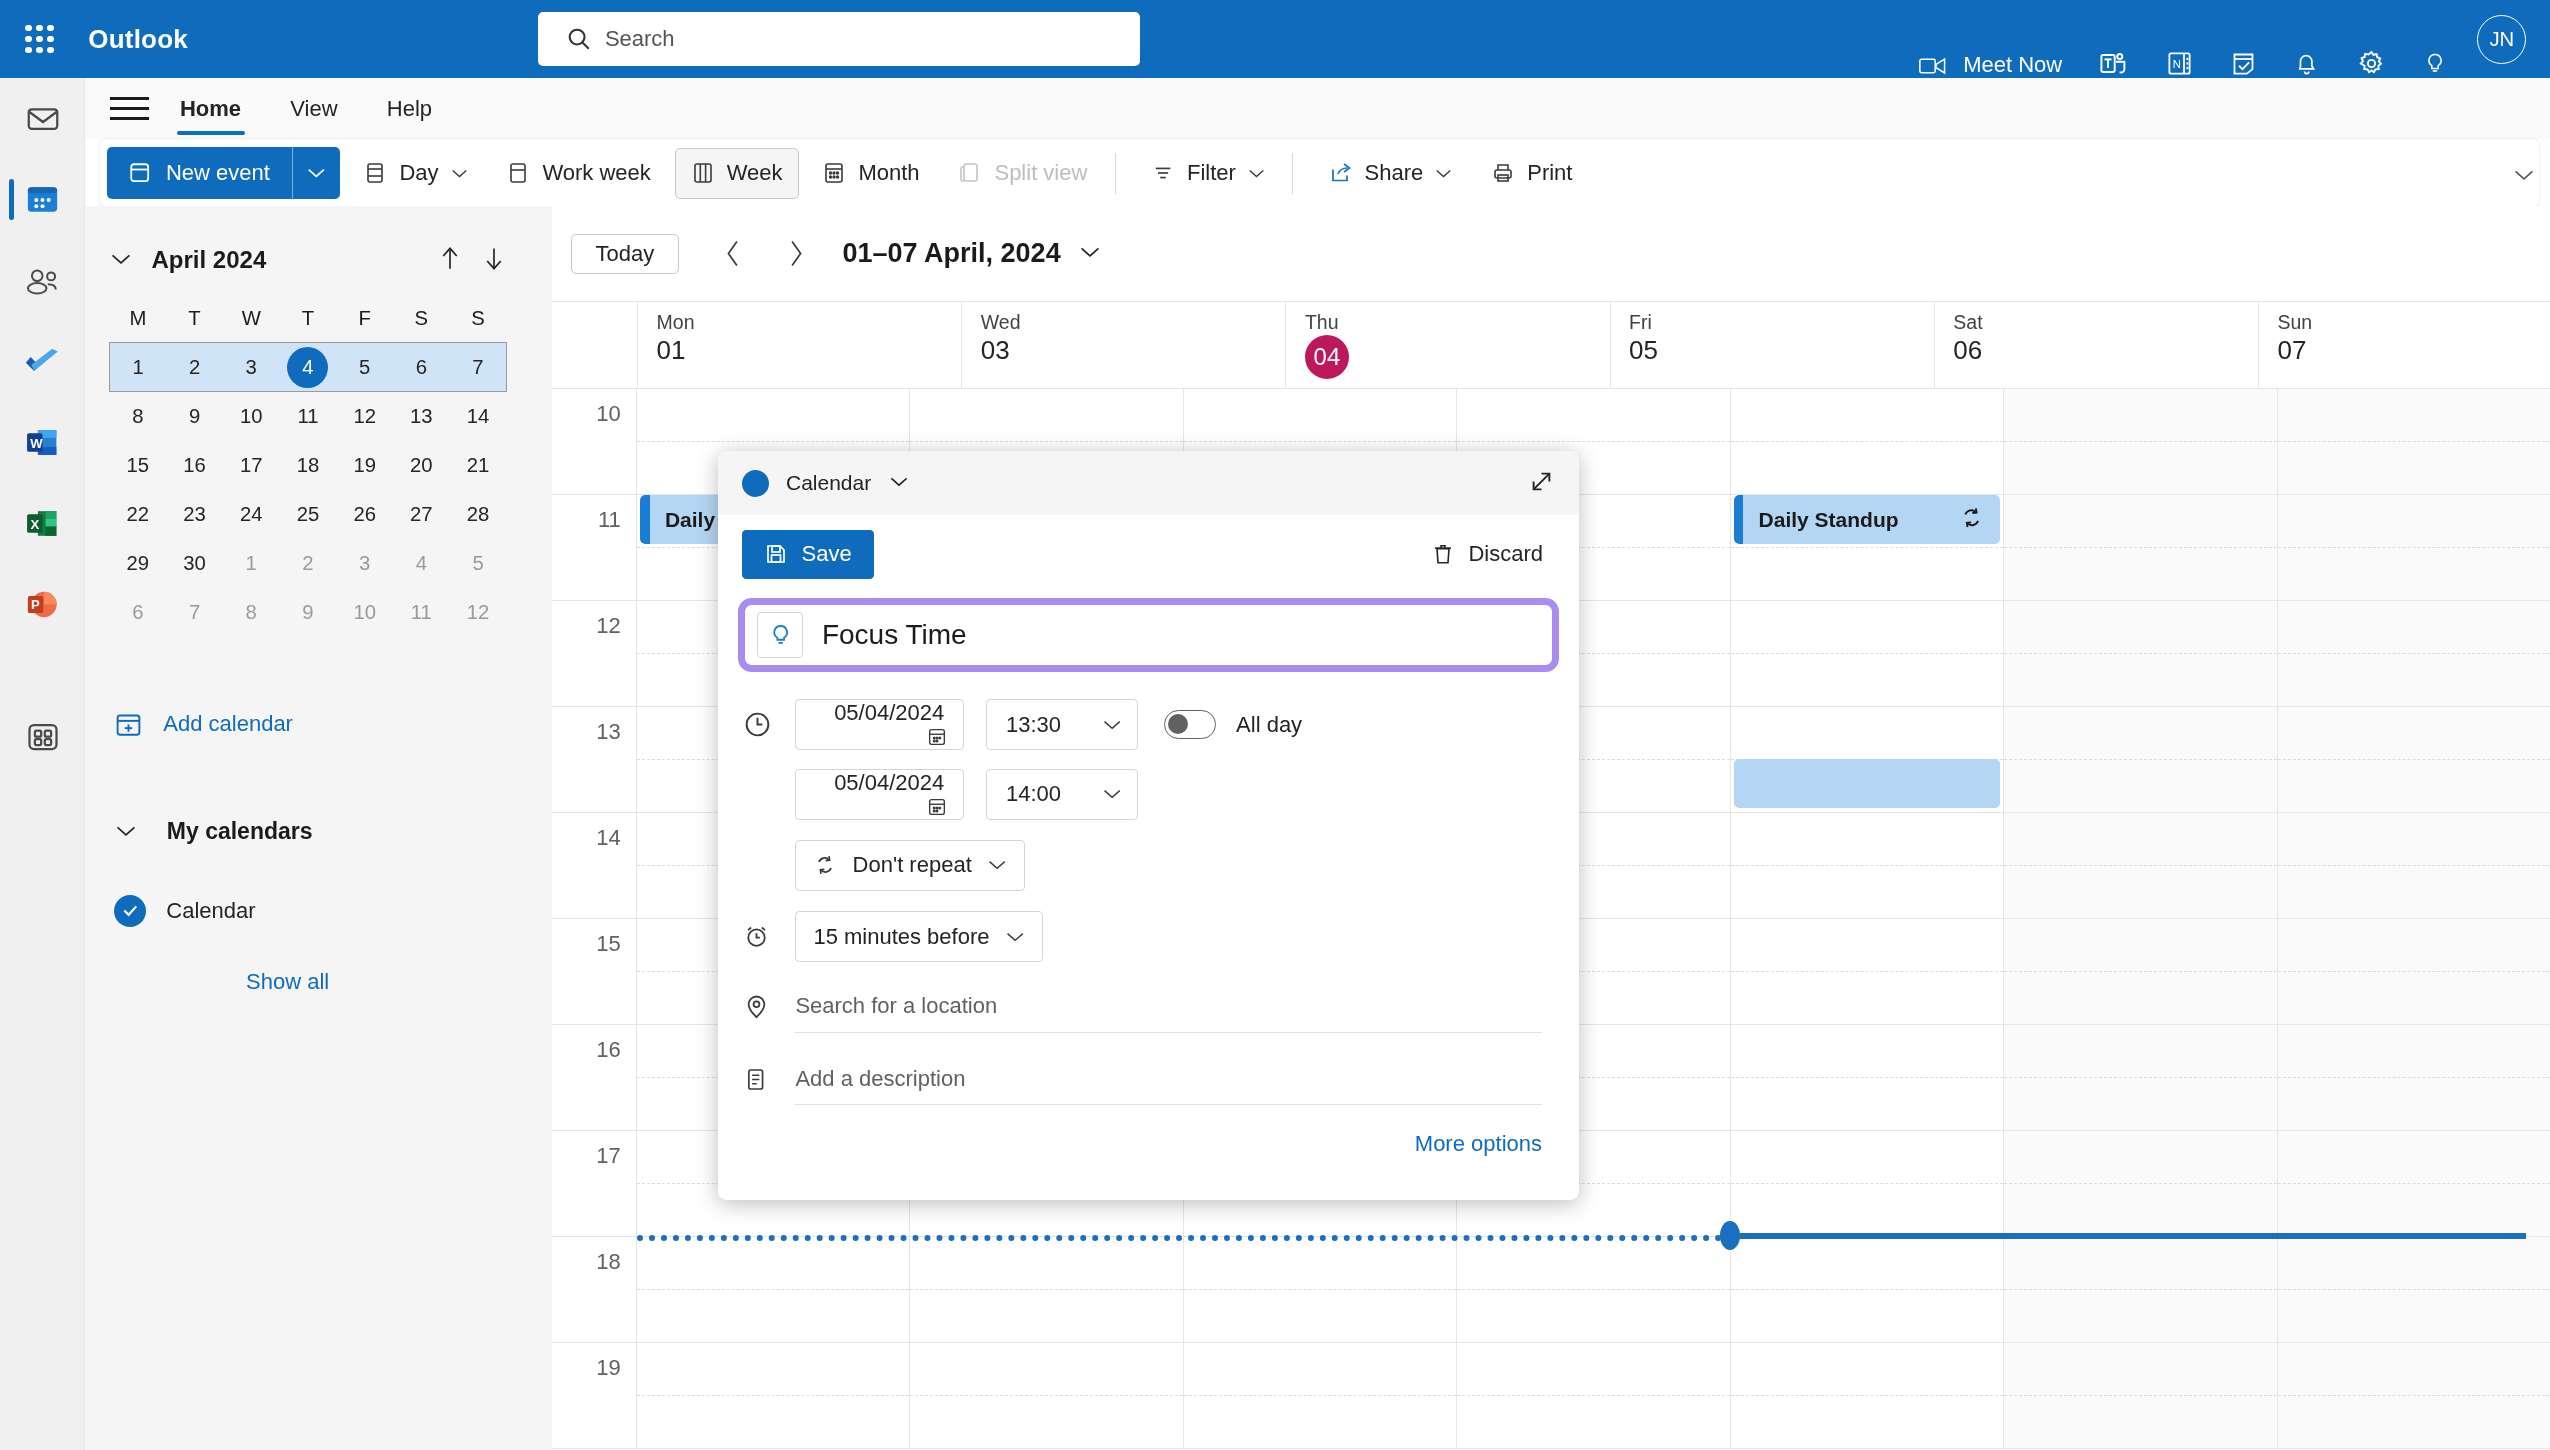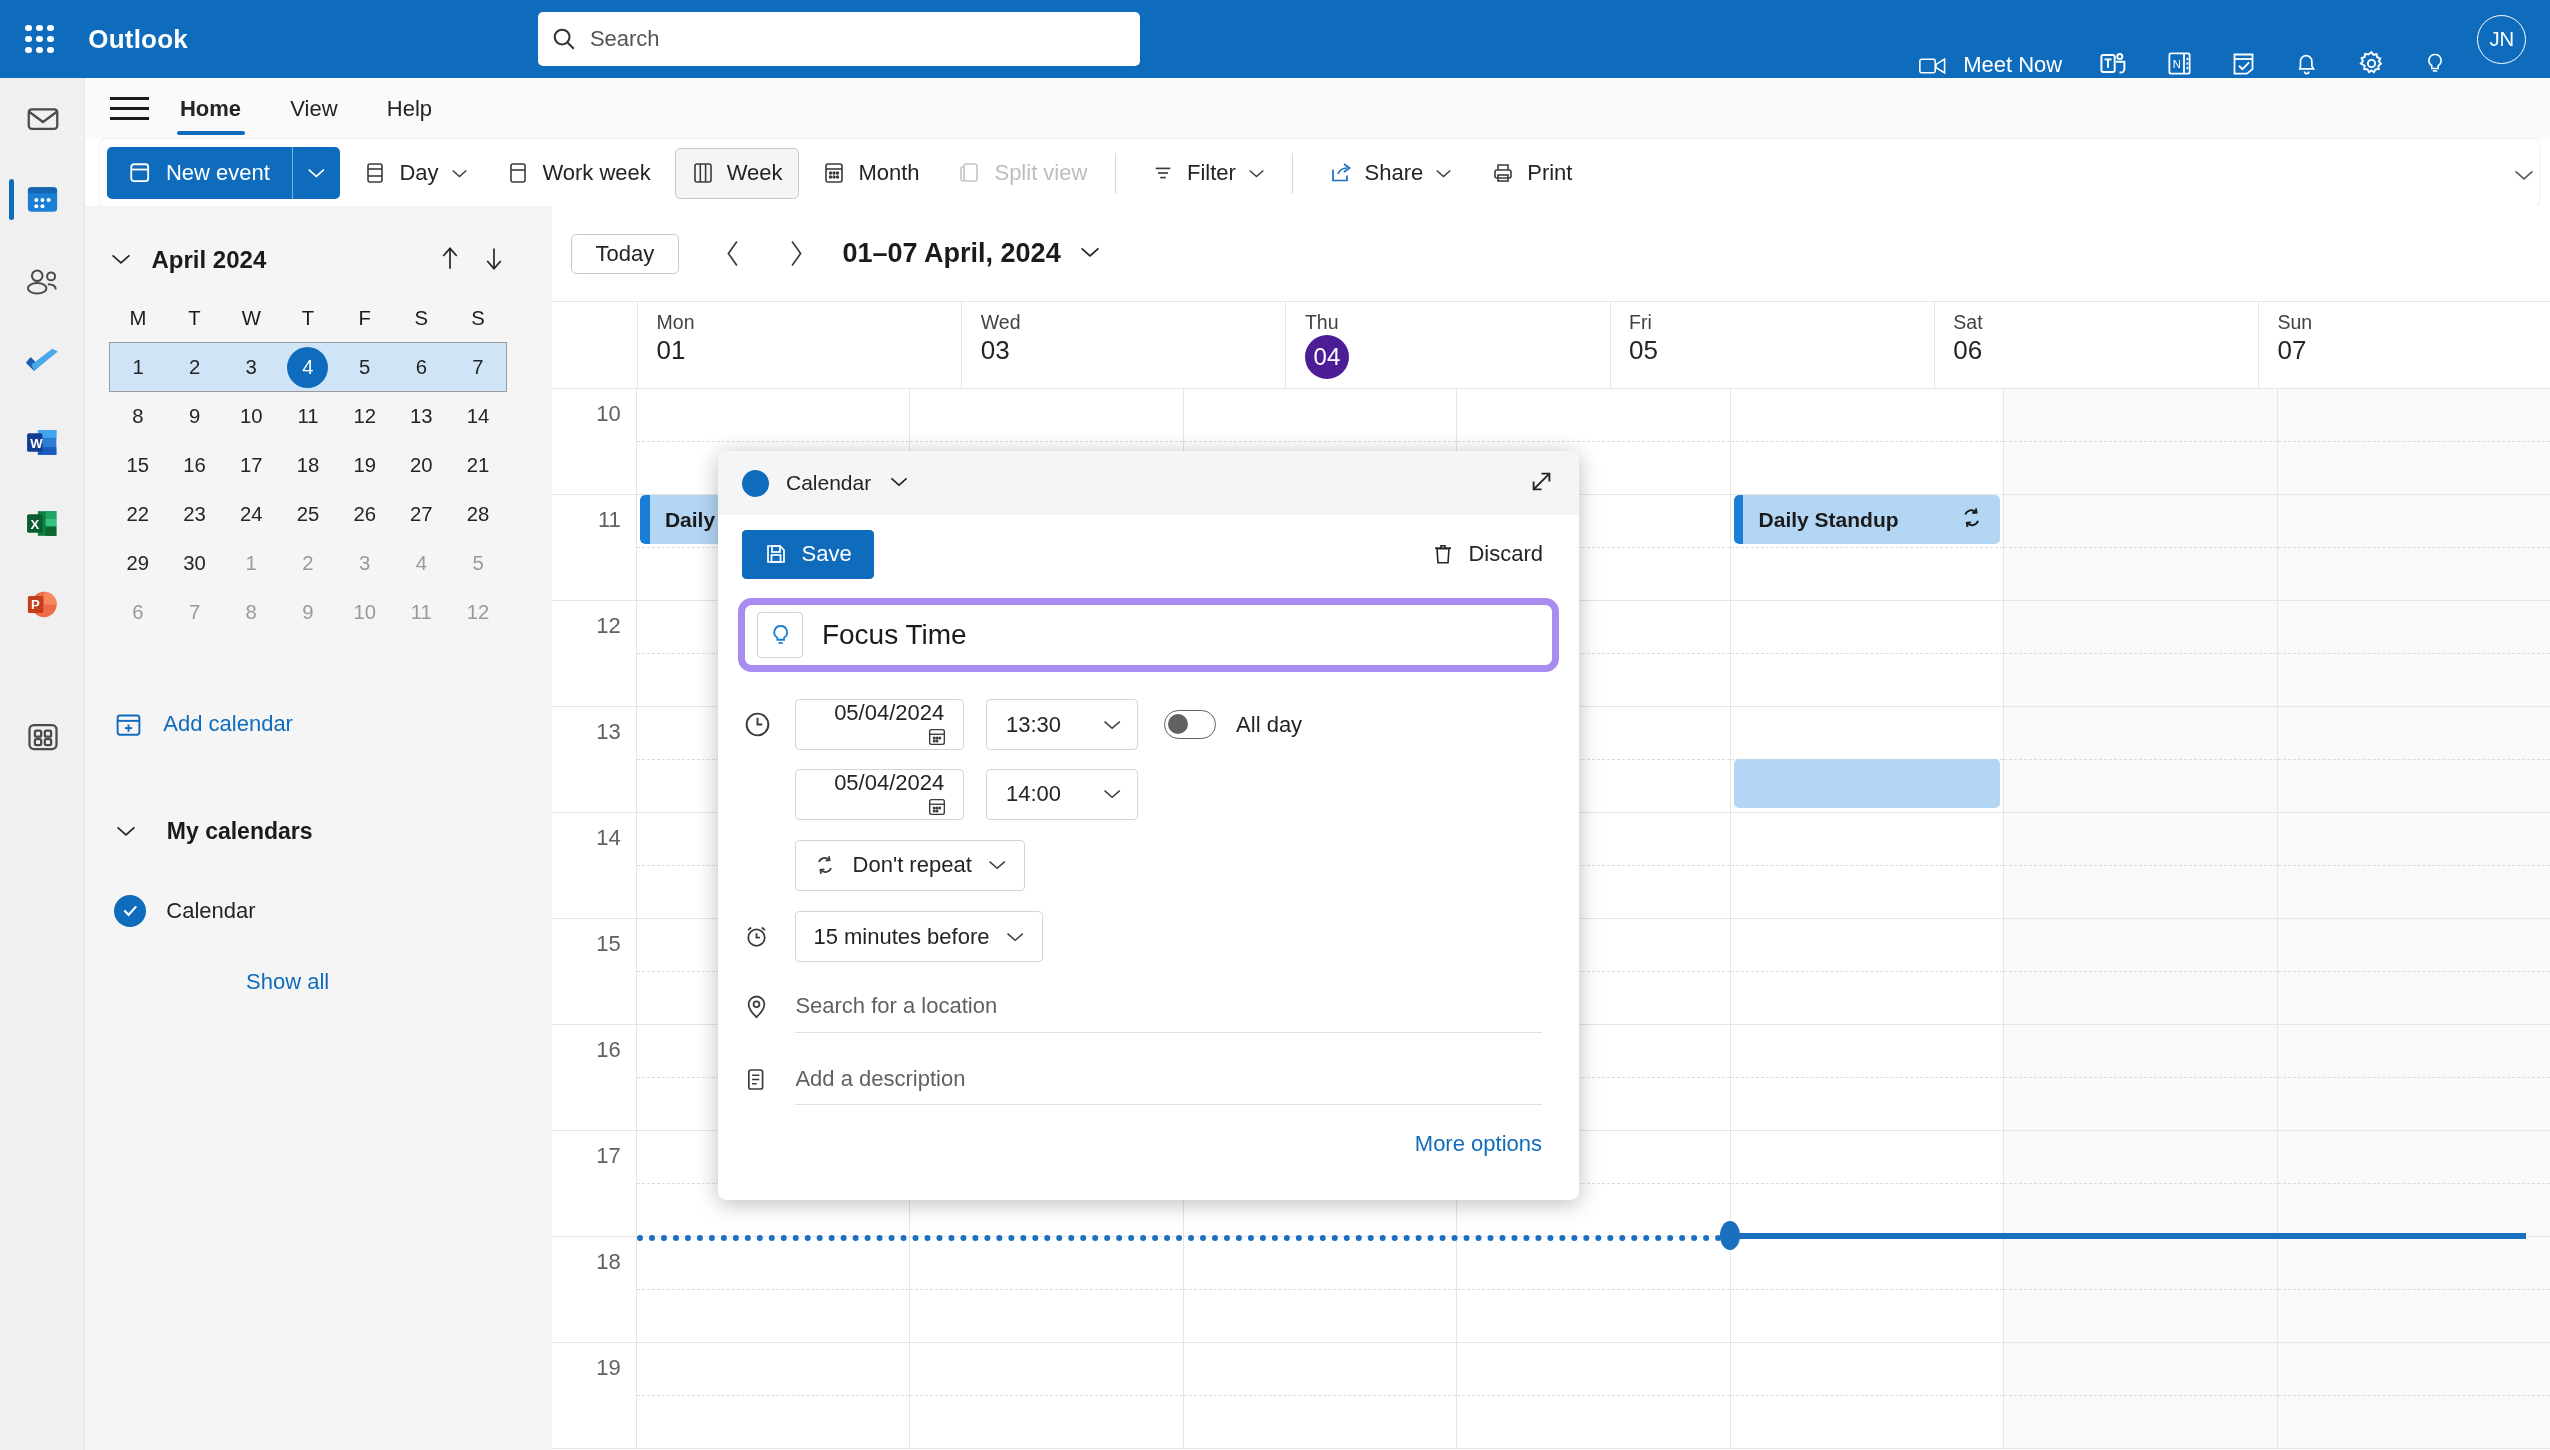--- a/index.html
+++ b/index.html
@@ -17,21 +17,21 @@
     background: #0f6cbd; display: flex; align-items: center;
   }
   .waffle { width: 39px; height: 39px; margin-left: 20.3px; display: grid;
     grid-template-columns: repeat(3, 1fr); grid-template-rows: repeat(3,1fr);
     gap: 4.2px; padding: 5.1px; cursor: pointer; }
   .waffle i { background: #fff; border-radius: 50%; display: block; }
   #brand { color: #fff; font-size: 26px; font-weight: bold; margin-left: 29px;
     letter-spacing: 0.2px; }
   #searchwrap { position: absolute; left: 538px; top: 12px; width: 602px; height: 54px;
     background: #fff; border-radius: 5.1px; display: flex; align-items: center;
-    padding-left: 13px; cursor: text; }
+    padding-left: 28px; cursor: text; }
   #searchwrap svg { flex: none; }
   #searchwrap .ph { color: #555; font-size: 22px; margin-left: 13.5px; }
   #topright { position: absolute; right: 20.3px; top: 0; height: 78px;
     display: flex; align-items: center; gap: 0px; }
   .tr-btn { height: 78px; display: flex; align-items: flex-end; justify-content: center;
     padding: 0 18.6px; cursor: pointer; color: #fff; }
   .tr-btn.meet { gap: 15.2px; font-size: 22px; }
   .avatar { width: 49px; height: 49px; border-radius: 50%; border: 1.7px solid #fff;
     color: #fff; display: flex; align-items: center; justify-content: center;
     font-size: 20.3px; margin-left: 12px; margin-right: 3.4px; cursor: pointer; }
@@ -116,21 +116,21 @@
   #rangeCaret { margin-left:17px; cursor:pointer; }
 
   
   #dayhdr { display:flex; height:88px; border-top:0.8px solid #e6e6e6;
     border-bottom:0.8px solid #e6e6e6; }
   .gut { width: 85px; flex:none; }
   .dhcell { flex:1; border-left:0.8px solid #e6e6e6; padding-left: 18.6px; padding-top: 8.5px;}
   .dhcell .dow { font-size:19.5px; color:#424242; }
   .dhcell .dnum { font-size:26px; color:#242424; margin-top: 1px; }
   .dhcell .dnum.today { display:inline-flex; min-width:44px; height:44px; padding:0 5.1px;
-    border-radius:50%; background:#4c1d95; color:#fff; align-items:center;
+    border-radius:50%; background:#be185d; color:#fff; align-items:center;
     justify-content:center; font-size:24px; }
 
   
   #gridwrap { position:relative; height: 1061px; overflow:hidden; }
   #grid { display:flex; position:absolute; left:0; top:0; width:100%; }
   #timecol { width:85px; flex:none; }
   .hourlabel { height:106px; position:relative; border-bottom:0.8px solid #e6e6e6;
     border-right:0.8px solid #e6e6e6; }
   .hourlabel span { position:absolute; right:15.2px; top:12px; font-size:22px; color:#616161; }
   .daycol { flex:1; border-right:0.8px solid #e6e6e6; position:relative; }

